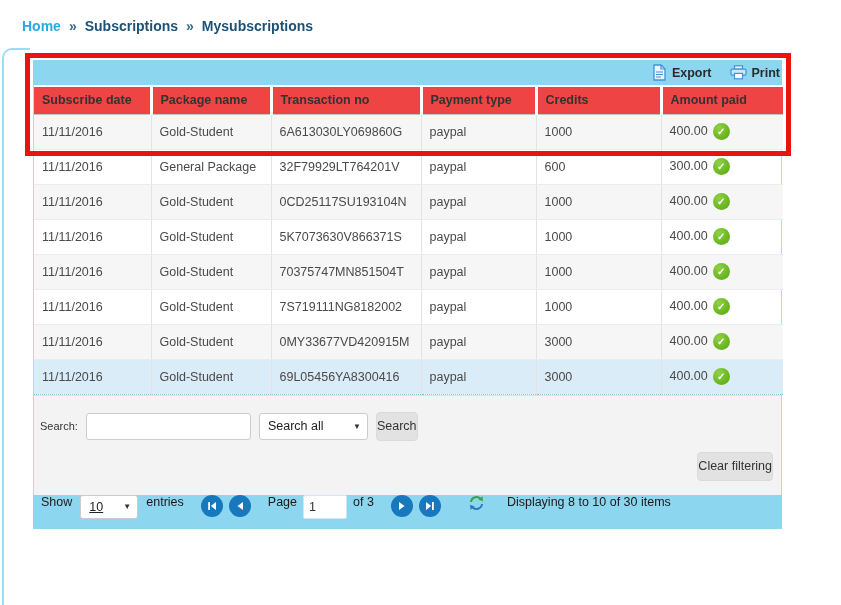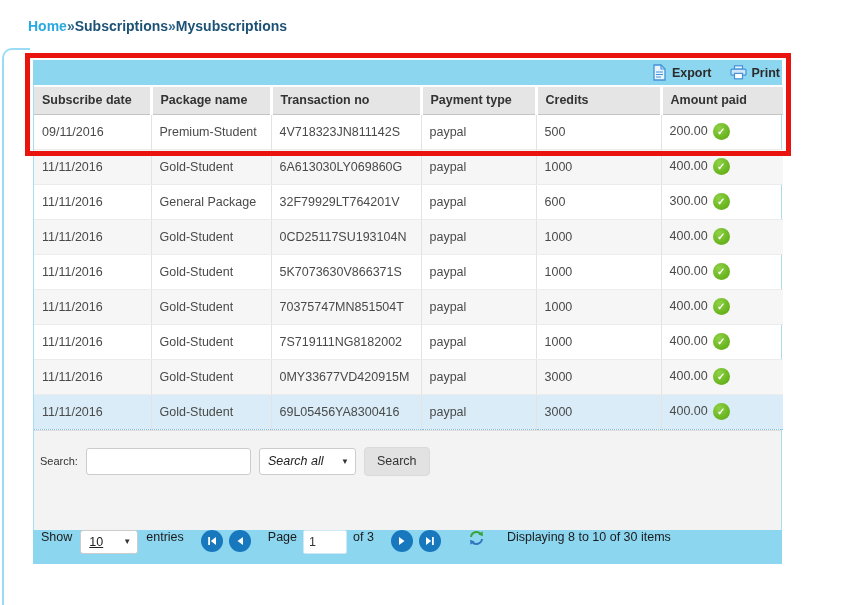--- a/index.html
+++ b/index.html
@@ -6,38 +6,38 @@
   html,body { width:841px; height:605px; background:#ffffff;
     font-family:"Liberation Sans", sans-serif; overflow:hidden; }
   .page { position:relative; width:841px; height:605px; background:#fff; }
 
   
   .panel-edge { position:absolute; left:2px; top:48px; width:28px; height:557px;
     border-left:2px solid #9bdcf4; border-top:2px solid #9bdcf4;
     border-top-left-radius:10px; }
 
   
-  .breadcrumb { position:absolute; left:28px; top:18px; font-size:14px; font-weight:700;
-    display:flex; align-items:center; }
+  .breadcrumb { position:absolute; left:22px; top:18px; font-size:14px; font-weight:700;
+    display:flex; gap:8px; align-items:center; }
   .crumb-link { color:#2aa9e0; cursor:pointer; text-decoration:none; }
   .crumb { color:#1c5175; }
   .crumb-sep { color:#356b8d; font-weight:700; }
 
   
   .widget { position:absolute; left:33px; top:60px; width:749px; }
 
   .toolbar { height:25px; background:#8dd6f0; display:flex; align-items:center;
     justify-content:flex-end; gap:18px; padding-right:2px; }
   .tool-btn { display:flex; align-items:center; gap:5px; font-size:12.5px; font-weight:700;
     color:#2b2b2b; cursor:pointer; }
 
   .widget-mid { border-left:1px solid #a8ddf3; border-right:1px solid #a8ddf3; background:#fff; }
 
   table.grid { width:100%; border-collapse:collapse; table-layout:fixed; }
-  table.grid th { height:28px; background:#e5e5e5; border-right:3px solid #fff;
+  table.grid th { height:28px; background:#ef4444; border-right:3px solid #fff;
     border-bottom:1px solid #c4c4c4; border-top:2px solid #fff;
     font-size:12.5px; font-weight:700; color:#333; text-align:left; padding-left:8px; }
   table.grid th:last-child { border-right:none; }
   table.grid td { height:35px; font-size:12.5px; color:#4a4a4a; text-align:left;
     padding-left:8px; border-right:1px solid #e3e3e3; border-bottom:1px solid #ececec;
     white-space:nowrap; overflow:hidden; }
   table.grid td:last-child { border-right:none; }
   tr.striped td { background:#f6f6f6; }
   tr.selected td { background:#d9ecf7; border-top:1px dotted #79c1e4; border-bottom:1px dotted #79c1e4; }
   .col-date{width:117px} .col-pkg{width:120px} .col-txn{width:150px}
@@ -52,23 +52,23 @@
   .search-panel { background:#f3f3f3; border-top:1px solid #e0e0e0; height:100px; position:relative; }
   .search-row { display:flex; align-items:center; gap:8px; padding:16px 0 0 6px; }
   .search-label { font-size:11px; color:#333; }
   .search-input { width:165px; height:27px; background:#fff; border:1px solid #ccc;
     border-radius:3px; font-size:12.5px; padding:0 6px; color:#333;
     font-family:"Liberation Sans", sans-serif; }
   .fake-select { position:relative; background:#fff; border:1px solid #ccc; border-radius:3px;
     height:27px; display:flex; align-items:center; font-size:12.5px; color:#222;
     padding:0 18px 0 8px; cursor:pointer; }
   .fake-select .caret { position:absolute; right:6px; font-size:8px; color:#333; }
-  .filter-select { width:97px;font-style:italic; }
+  .filter-select { width:109px; }
   .btn { background:#e2e2e2; border:1px solid #dadada; border-radius:4px; height:29px;
-    font-size:12.5px; color:#333; padding:0 12px; cursor:pointer;
+    font-size:12.5px; color:#333; padding:0 0; cursor:pointer;
     font-family:"Liberation Sans", sans-serif; }
   .clear-btn { position:absolute; right:8px; bottom:14px; }
 
   
   .pager { height:34px; background:#8dd6f0; display:flex; align-items:flex-start;
     padding:0 8px; font-size:12.5px; color:#1b1b1b; } .pager .gap-m{width:14px} .pager .gap-l{width:20px}
   .size-select { width:58px; height:24px; margin:0 8px;text-decoration:underline; }
   .circle-btn { width:22px; height:22px; border-radius:50%; background:#1878be;
     display:flex; align-items:center; justify-content:center; cursor:pointer; margin:0 3px;
     border:1px solid #food; border:none; }
@@ -138,28 +138,20 @@
           <tr>
             <th>Subscribe date</th>
             <th>Package name</th>
             <th>Transaction no</th>
             <th>Payment type</th>
             <th>Credits</th>
             <th>Amount paid</th>
           </tr>
         </thead>
         <tbody>
-            <tr>
-              <td>09/11/2016</td>
-              <td>Premium-Student</td>
-              <td>4V718323JN811142S</td>
-              <td>paypal</td>
-              <td>500</td>
-              <td><span>200.00</span><span class="check-badge">✓</span></td>
-            </tr>
             <tr class="striped">
               <td>11/11/2016</td>
               <td>Gold-Student</td>
               <td>6A613030LY069860G</td>
               <td>paypal</td>
               <td>1000</td>
               <td><span>400.00</span><span class="check-badge">✓</span></td>
             </tr>
             <tr>
               <td>11/11/2016</td>
@@ -223,20 +215,21 @@
       <div class="search-panel">
         <div class="search-row">
           <span class="search-label">Search:</span>
           <input class="search-input" type="text" value="" placeholder="" style="">
           <div class="fake-select filter-select">
             <span>Search all</span>
             <span class="caret">▼</span>
           </div>
           <button class="btn">Search</button>
         </div>
+        <button class="btn clear-btn">Clear filtering</button>
       </div>
     </div>
 
     <div class="pager">
       <span>Show</span>
       <div class="fake-select size-select">
         <span>10</span>
         <span class="caret">▼</span>
       </div>
       <span>entries</span>

